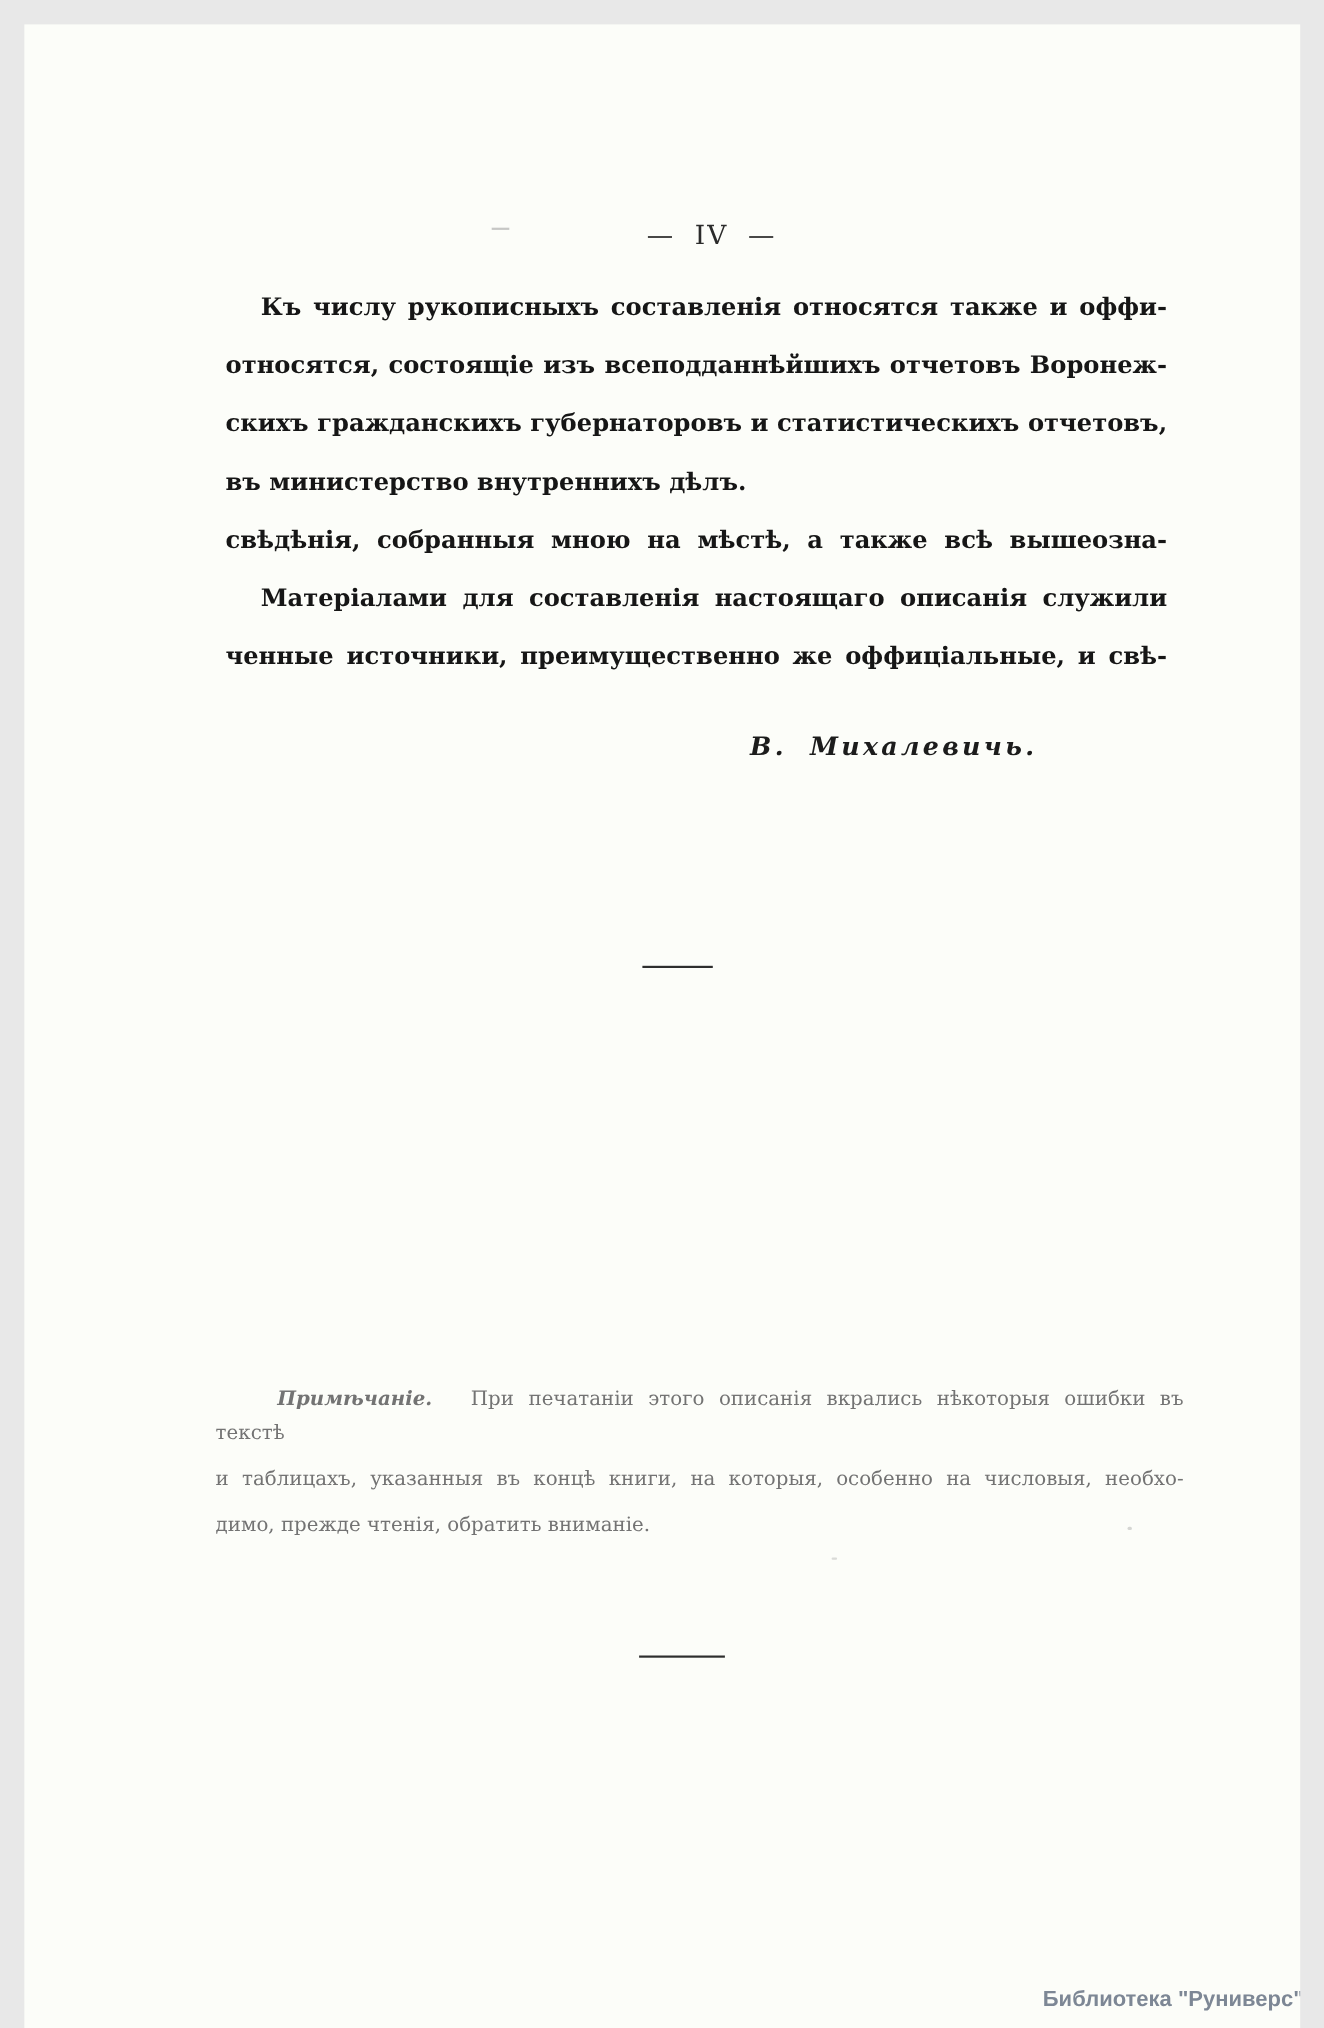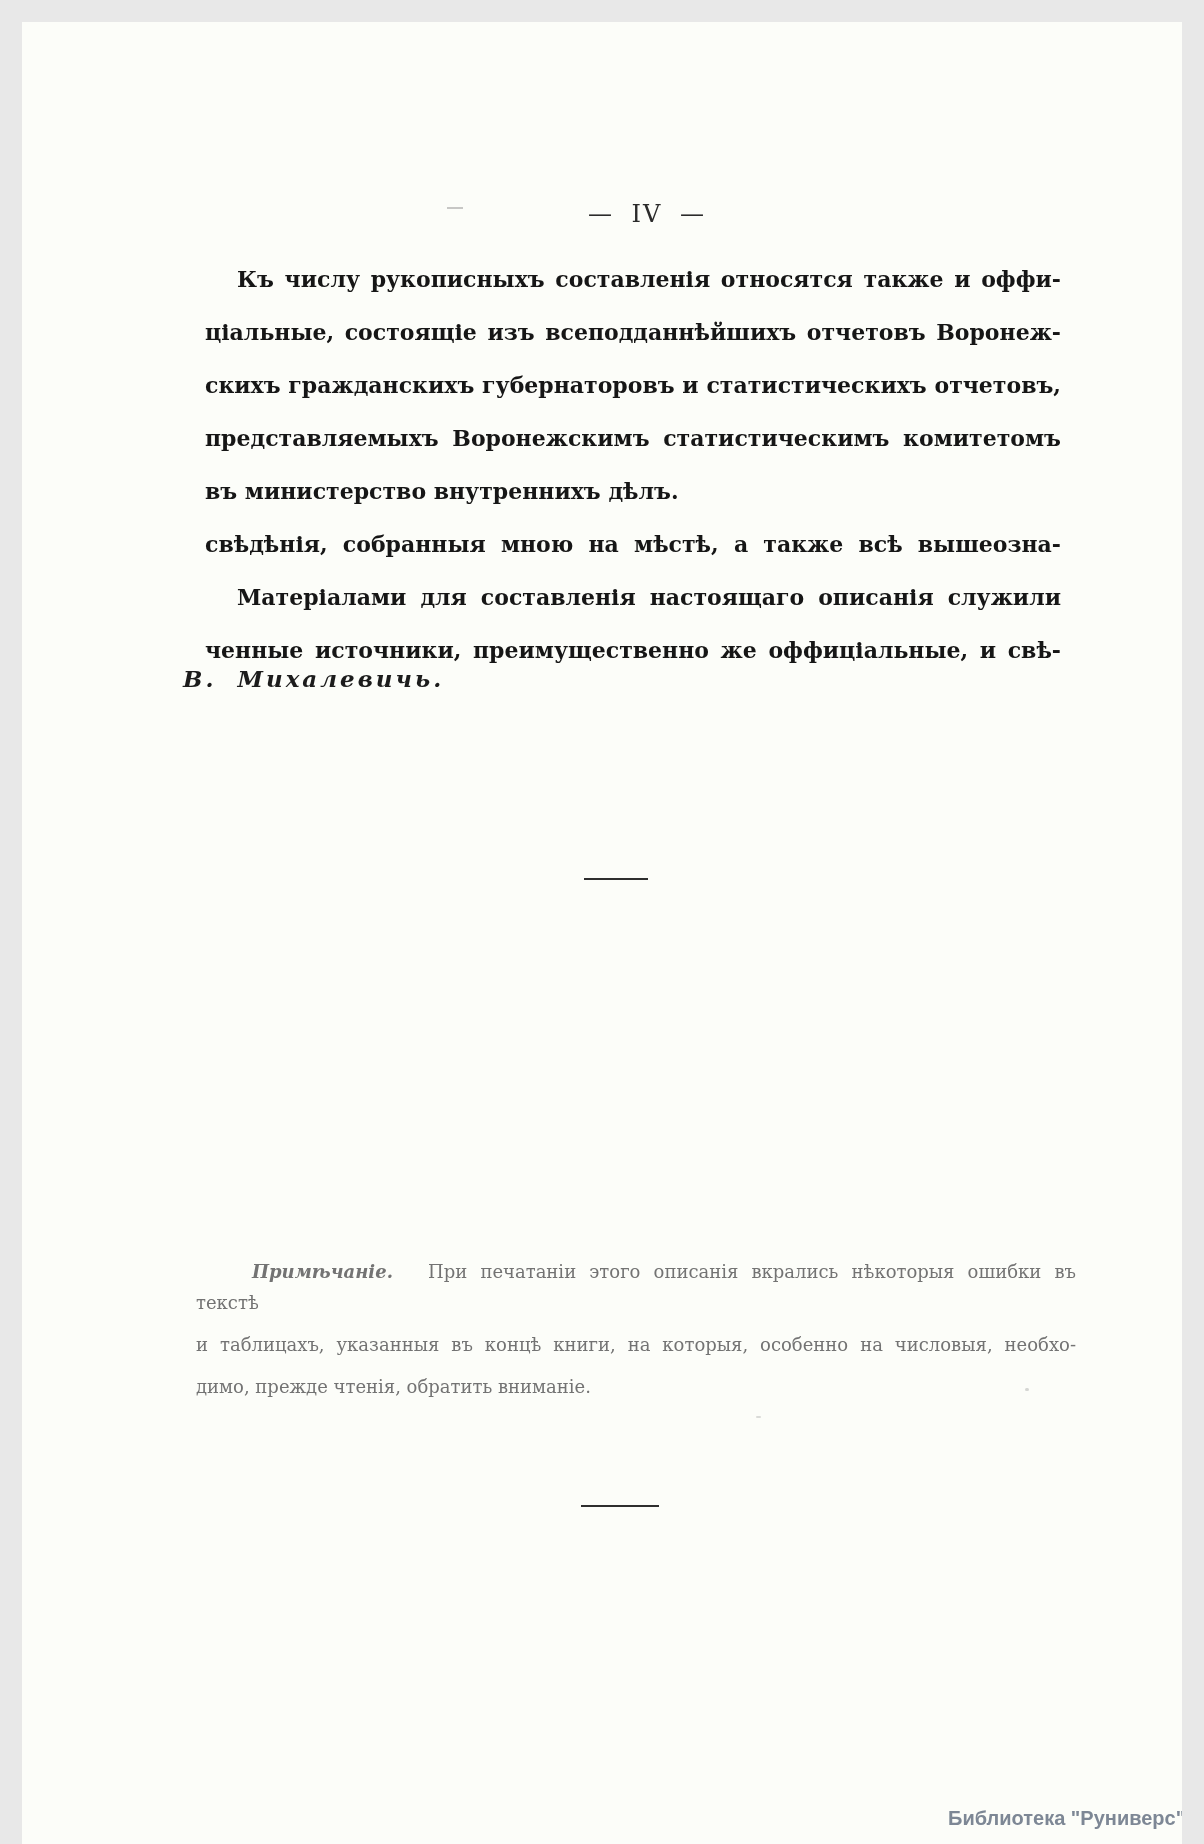--- a/index.html
+++ b/index.html
@@ -44,20 +44,21 @@
   .line { text-align: justify; text-align-last: justify; }
   .line.noj { text-align: left; text-align-last: left; }
   .line.ind { text-indent: 32px; }
   
   .signature {
     position: absolute;
     left: 150px;
     top: 628px;
     width: 900px;
     padding-right: 140px;
+    text-align: right;
     font: italic 700 23px/36px "DejaVu Serif", serif;
     letter-spacing: 3px;
     word-spacing: 10px;
     color: #1c1c1c;
   }
   
   .divider {
     position: absolute;
     height: 2px;
     background: #2e2e2e;
@@ -96,23 +97,22 @@
 
   <div class="speck speck-1"></div>
   <div class="speck speck-2"></div>
   <div class="speck speck-3"></div>
 
   <div class="page-number">— IV —</div>
 
   <div class="body-text">
     <div class="para">
       <div class="line ind">Къ числу рукописныхъ составленія относятся также и оффи-</div>
-      <div class="line">ціальные, состоящіе изъ всеподданнѣйшихъ отчетовъ Воронеж-</div>
+      <div class="line">относятся, состоящіе изъ всеподданнѣйшихъ отчетовъ Воронеж-</div>
       <div class="line">скихъ гражданскихъ губернаторовъ и статистическихъ отчетовъ,</div>
-      <div class="line">представляемыхъ Воронежскимъ статистическимъ комитетомъ</div>
       <div class="line noj">въ министерство внутреннихъ дѣлъ.</div>
     </div>
     <div class="para">
       <div class="line">свѣдѣнія, собранныя мною на мѣстѣ, а также всѣ вышеозна-</div>
       <div class="line ind">Матеріалами для составленія настоящаго описанія служили</div>
       <div class="line">ченные источники, преимущественно же оффиціальные, и свѣ-</div>
     </div>
   </div>
 
   <div class="signature">В. Михалевичь.</div>

